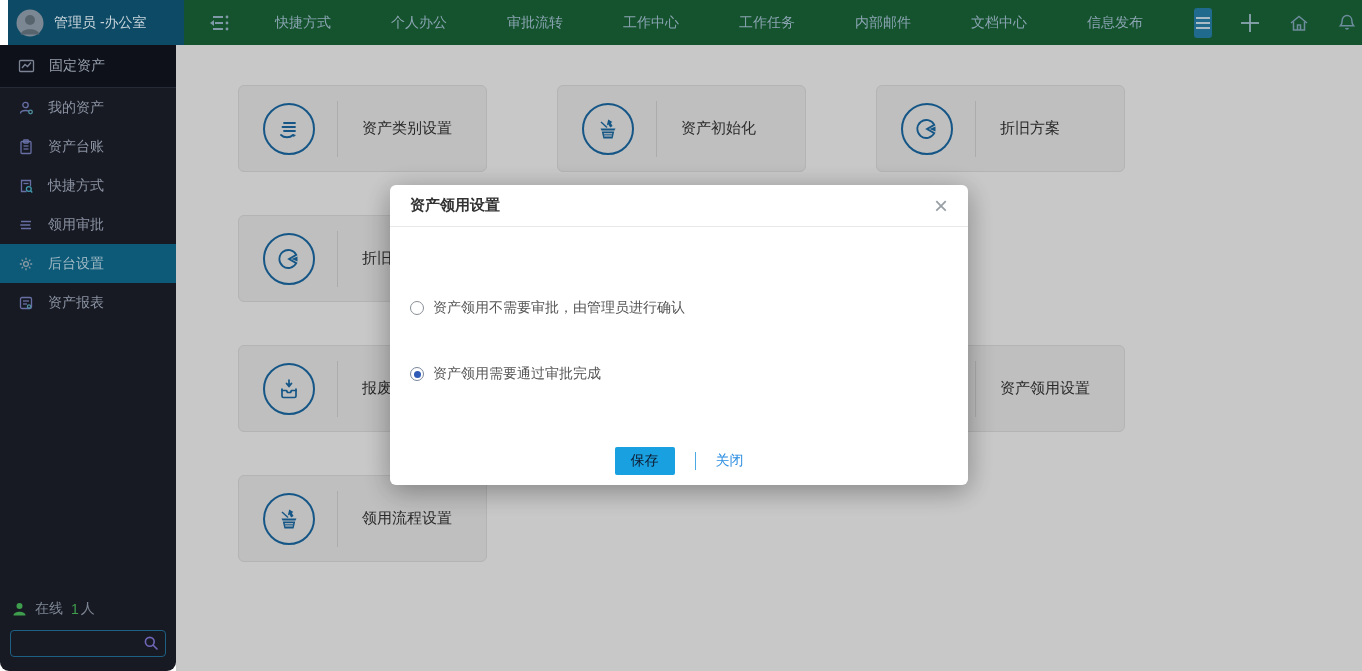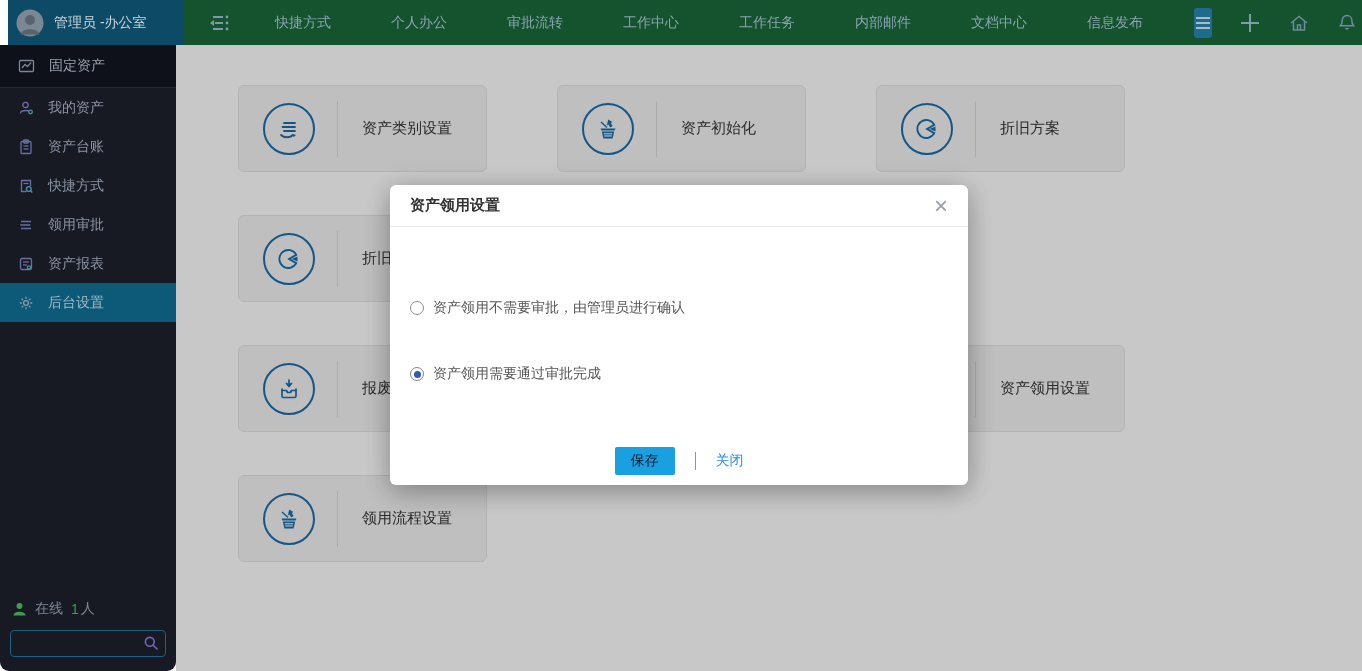--- a/index.html
+++ b/index.html
@@ -172,39 +172,39 @@
   <div class="side-item">
     <span>
       <svg width="16" height="16" viewBox="0 0 16 16" stroke="#676fa5" stroke-width="1.5" fill="none">
         <line x1="3" y1="4.5" x2="13" y2="4.5"></line>
           <line x1="2.3" y1="8" x2="12.3" y2="8"></line>
           <line x1="3" y1="11.5" x2="13" y2="11.5"></line>
       </svg>
     </span>
     <span class="lbl">领用审批</span>
   </div>
+  <div class="side-item active">
+    <span>
+      <svg width="16" height="16" viewBox="0 0 16 16" stroke="#8b9aa4" stroke-width="1.3" fill="none">
+        <circle cx="8" cy="8" r="2.4"></circle>
+        <path d="M8 1.8 v2 M8 12.2 v2 M1.8 8 h2 M12.2 8 h2 M3.6 3.6 l1.4 1.4 M11 11 l1.4 1.4 M12.4 3.6 L11 5 M5 11 l-1.4 1.4"></path>
+      </svg>
+    </span>
+    <span class="lbl">后台设置</span>
+  </div>
   <div class="side-item">
     <span>
       <svg width="16" height="16" viewBox="0 0 16 16" stroke="#676fa5" stroke-width="1.3" fill="none">
         <rect x="2.5" y="2.5" width="11" height="11" rx="1.5"></rect>
           <line x1="5" y1="6" x2="11" y2="6"></line>
           <line x1="5" y1="9" x2="9" y2="9"></line>
           <circle cx="11" cy="11.5" r="1.6" stroke="#4e8fa0"></circle>
       </svg>
     </span>
     <span class="lbl">资产报表</span>
-  </div>
-  <div class="side-item active">
-    <span>
-      <svg width="16" height="16" viewBox="0 0 16 16" stroke="#8b9aa4" stroke-width="1.3" fill="none">
-        <circle cx="8" cy="8" r="2.4"></circle>
-        <path d="M8 1.8 v2 M8 12.2 v2 M1.8 8 h2 M12.2 8 h2 M3.6 3.6 l1.4 1.4 M11 11 l1.4 1.4 M12.4 3.6 L11 5 M5 11 l-1.4 1.4"></path>
-      </svg>
-    </span>
-    <span class="lbl">后台设置</span>
   </div>
 
   <div class="side-bottom">
     <div class="online-row">
       <span>
         <svg width="15" height="15" viewBox="0 0 15 15" fill="#3f9e4d">
           <circle cx="7.5" cy="4" r="3"></circle>
             <path d="M1.5 13.5 c0-5 12-5 12 0 z"></path>
         </svg>
       </span>

